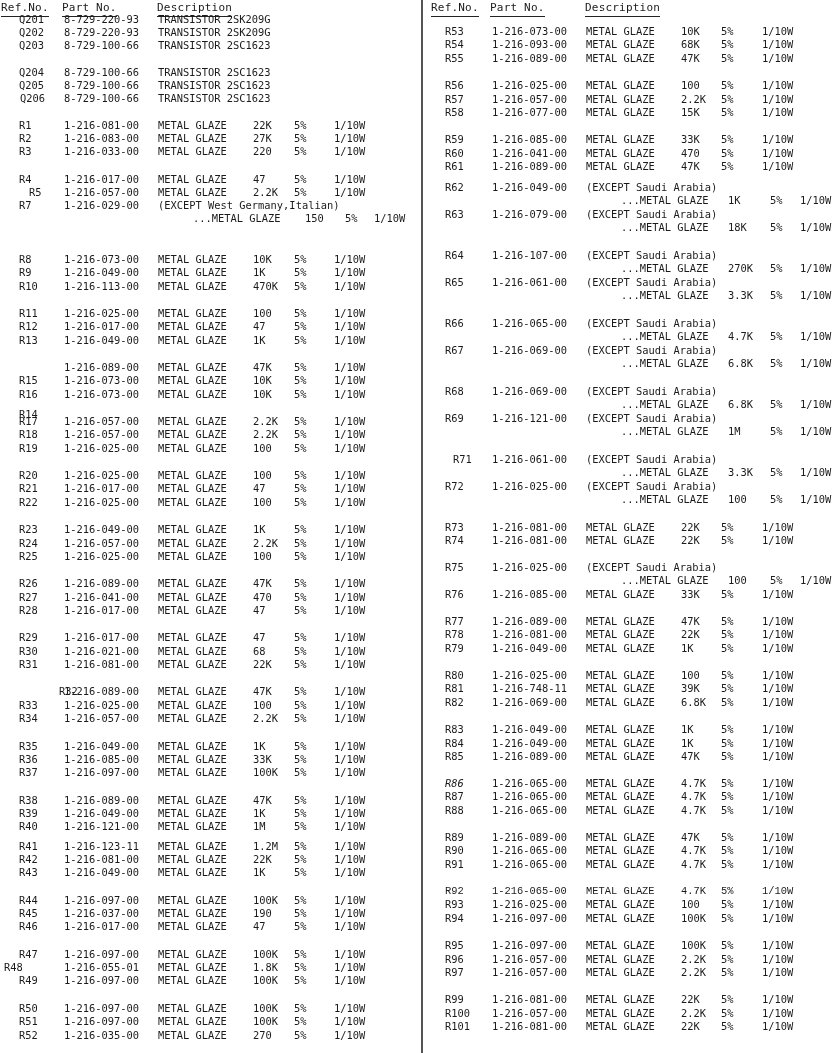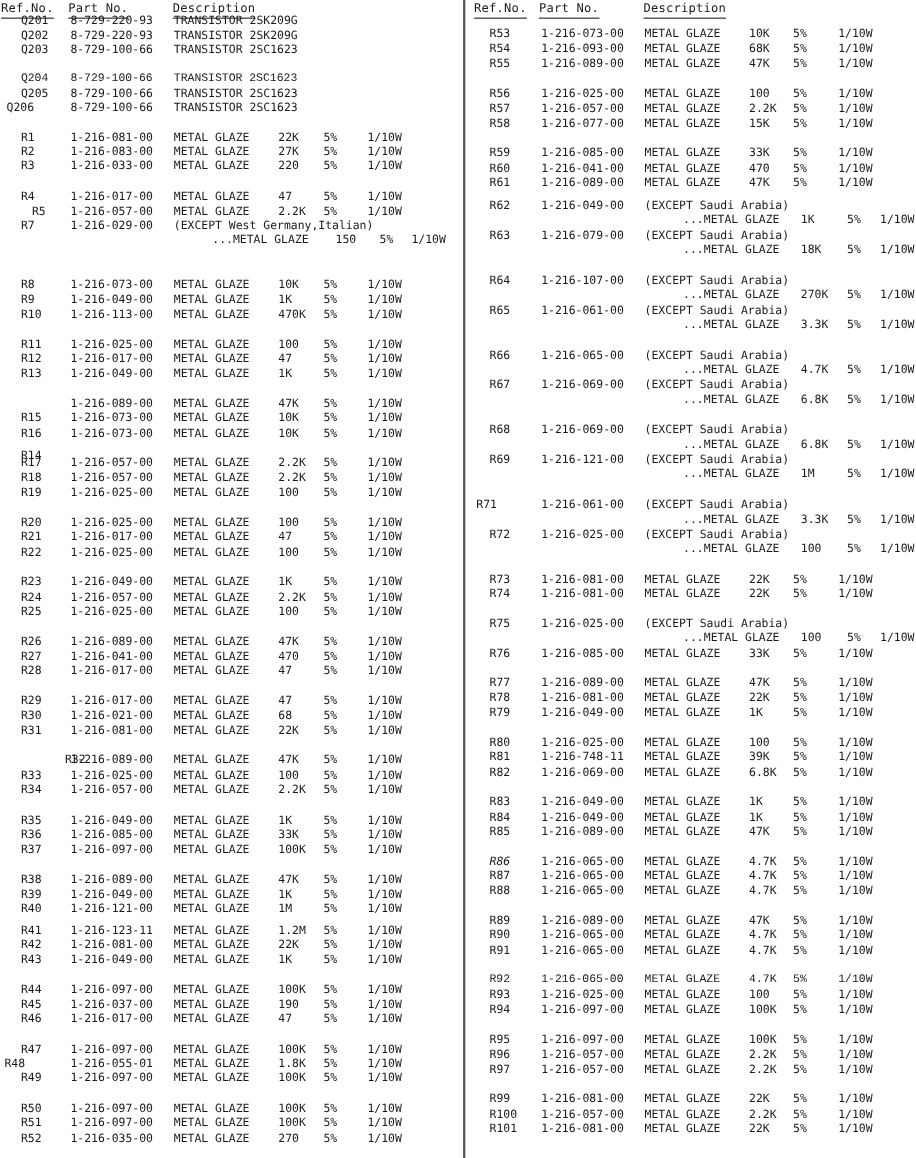--- a/index.html
+++ b/index.html
@@ -37,32 +37,32 @@
         <div class="row" style="top: 26px; left: 0px; width: 100%;">
           <span style="left: 19px;">Q202</span>
           <span style="left: 64px;">8-729-220-93</span>
           <span style="left: 158px;">TRANSISTOR 2SK209G</span>
         </div>
         <div class="row" style="top: 39px; left: 0px; width: 100%;">
           <span style="left: 19px;">Q203</span>
           <span style="left: 64px;">8-729-100-66</span>
           <span style="left: 158px;">TRANSISTOR 2SC1623</span>
         </div>
-        <div class="row" style="top: 66px; left: 0px; width: 100%; font-family: Liberation Mono, monospace;">
+        <div class="row" style="top: 66px; left: 0px; width: 100%;">
           <span style="left: 19px;">Q204</span>
           <span style="left: 64px;">8-729-100-66</span>
           <span style="left: 158px;">TRANSISTOR 2SC1623</span>
         </div>
         <div class="row" style="top: 79px; left: 0px; width: 100%;">
           <span style="left: 19px;">Q205</span>
           <span style="left: 64px;">8-729-100-66</span>
           <span style="left: 158px;">TRANSISTOR 2SC1623</span>
         </div>
         <div class="row" style="top: 92px; left: 0px; width: 100%;">
-          <span style="left: 6px;">Q206</span>
+          <span style="left: 20px;">Q206</span>
           <span style="left: 64px;">8-729-100-66</span>
           <span style="left: 158px;">TRANSISTOR 2SC1623</span>
         </div>
         <div class="row" style="top: 119px; left: 0px; width: 100%;">
           <span style="left: 19px;">R1</span>
           <span style="left: 64px;">1-216-081-00</span>
           <span style="left: 158px;">METAL GLAZE</span>
           <span style="left: 253px;">22K</span>
           <span style="left: 294px;">5%</span>
           <span style="left: 334px;">1/10W</span>
@@ -636,21 +636,21 @@
           <span style="left: 69px;">1-216-121-00</span>
           <span style="left: 163px;">(EXCEPT Saudi Arabia)</span>
         </div>
         <div class="row" style="top: 425px; left: 0px; width: 100%;">
           <span style="left: 198px;">...METAL GLAZE</span>
           <span style="left: 305px;">1M</span>
           <span style="left: 347px;">5%</span>
           <span style="left: 377px;">1/10W</span>
         </div>
         <div class="row" style="top: 453px; left: 0px; width: 100%;">
-          <span style="left: 10px;">R71</span>
+          <span style="left: 30px;">R71</span>
           <span style="left: 69px;">1-216-061-00</span>
           <span style="left: 163px;">(EXCEPT Saudi Arabia)</span>
         </div>
         <div class="row" style="top: 466px; left: 0px; width: 100%;">
           <span style="left: 198px;">...METAL GLAZE</span>
           <span style="left: 305px;">3.3K</span>
           <span style="left: 347px;">5%</span>
           <span style="left: 377px;">1/10W</span>
         </div>
         <div class="row" style="top: 480px; left: 0px; width: 100%;">

